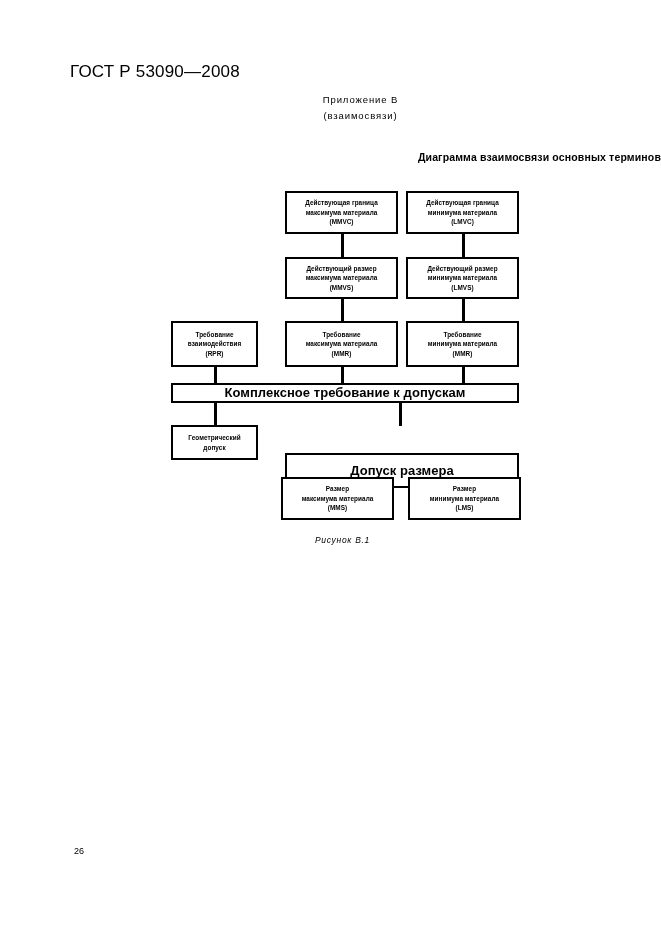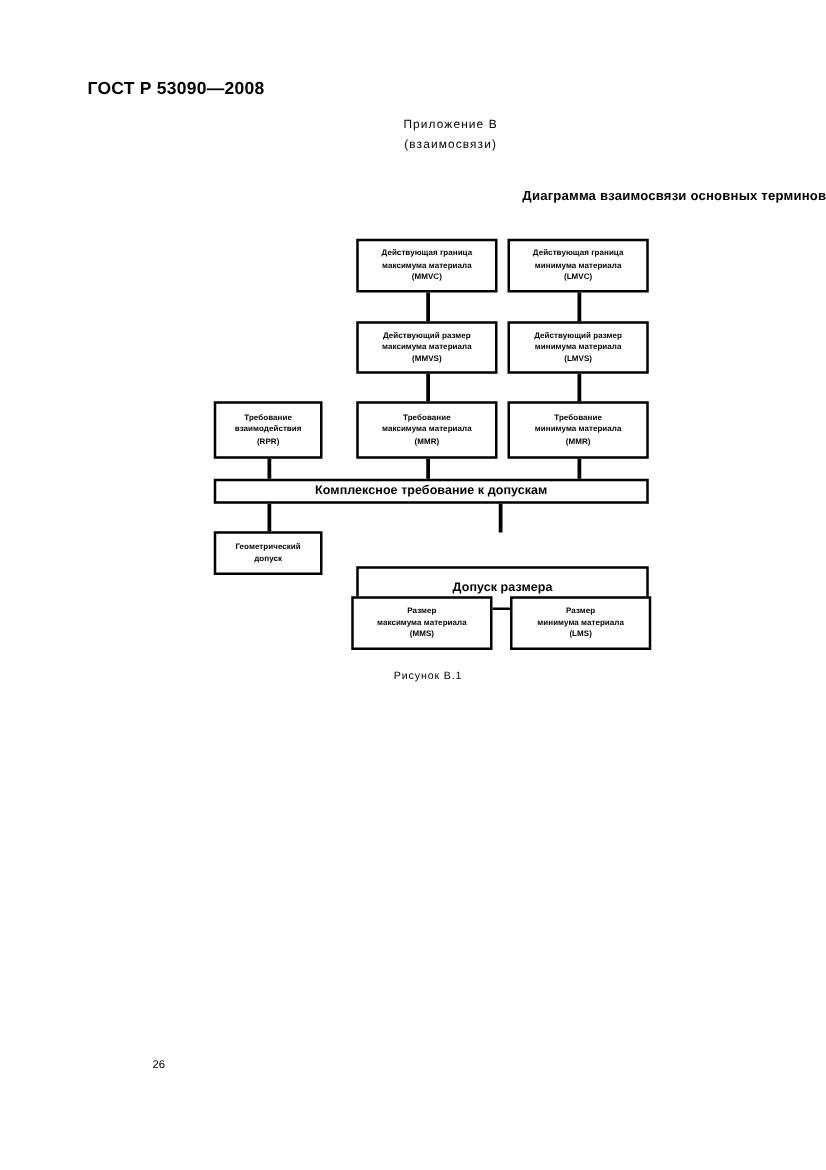--- a/index.html
+++ b/index.html
@@ -17,22 +17,22 @@
     height: 936px;
     background: #ffffff;
     overflow: hidden;
   }
 
   
   .doc-code {
     position: absolute;
     left: 70px;
     top: 62px;
-    font-size: 14px;
-    font-weight: bold;
+    font-size: 17px;
+    font-weight: normal;
     letter-spacing: 0.2px;
     white-space: nowrap;
   }
   .annex-block {
     position: absolute;
     left: 0;
     top: 92px;
     width: 661px;
     text-align: center;
     padding-left: 60px;
@@ -77,47 +77,47 @@
     justify-content: center;
     text-align: center;
     font-size: 6.4px;
     font-weight: bold;
     line-height: 9.4px;
     letter-spacing: 0.05px;
     padding: 1px 2px;
     z-index: 2;
   }
   .node .ln { display: block; white-space: nowrap; }
-  .node.wide { font-size: 10px; line-height: 10px; }
+  .node.wide { font-size: 13px; line-height: 10px; }
 
   .conn {
     position: absolute;
     background: #000000;
     z-index: 1;
   }
   .conn.v { width: 3px; }
 
   .fig-caption {
     position: absolute;
     left: 0;
     top: 535px;
     width: 661px;
     text-align: center;
     padding-left: 24px;
     box-sizing: border-box;
     font-size: 8.5px;
     letter-spacing: 0.7px;
     white-space: nowrap;
+    font-style: italic;
   }
   .page-number {
     position: absolute;
     left: 74px;
     top: 846px;
     font-size: 9px;
-    margin-left: 48px;
   }
 </style>
 </head>
 <body>
 
 <div class="page">
 
   <div class="doc-code">ГОСТ Р 53090—2008</div>
 
   <div class="annex-block">

